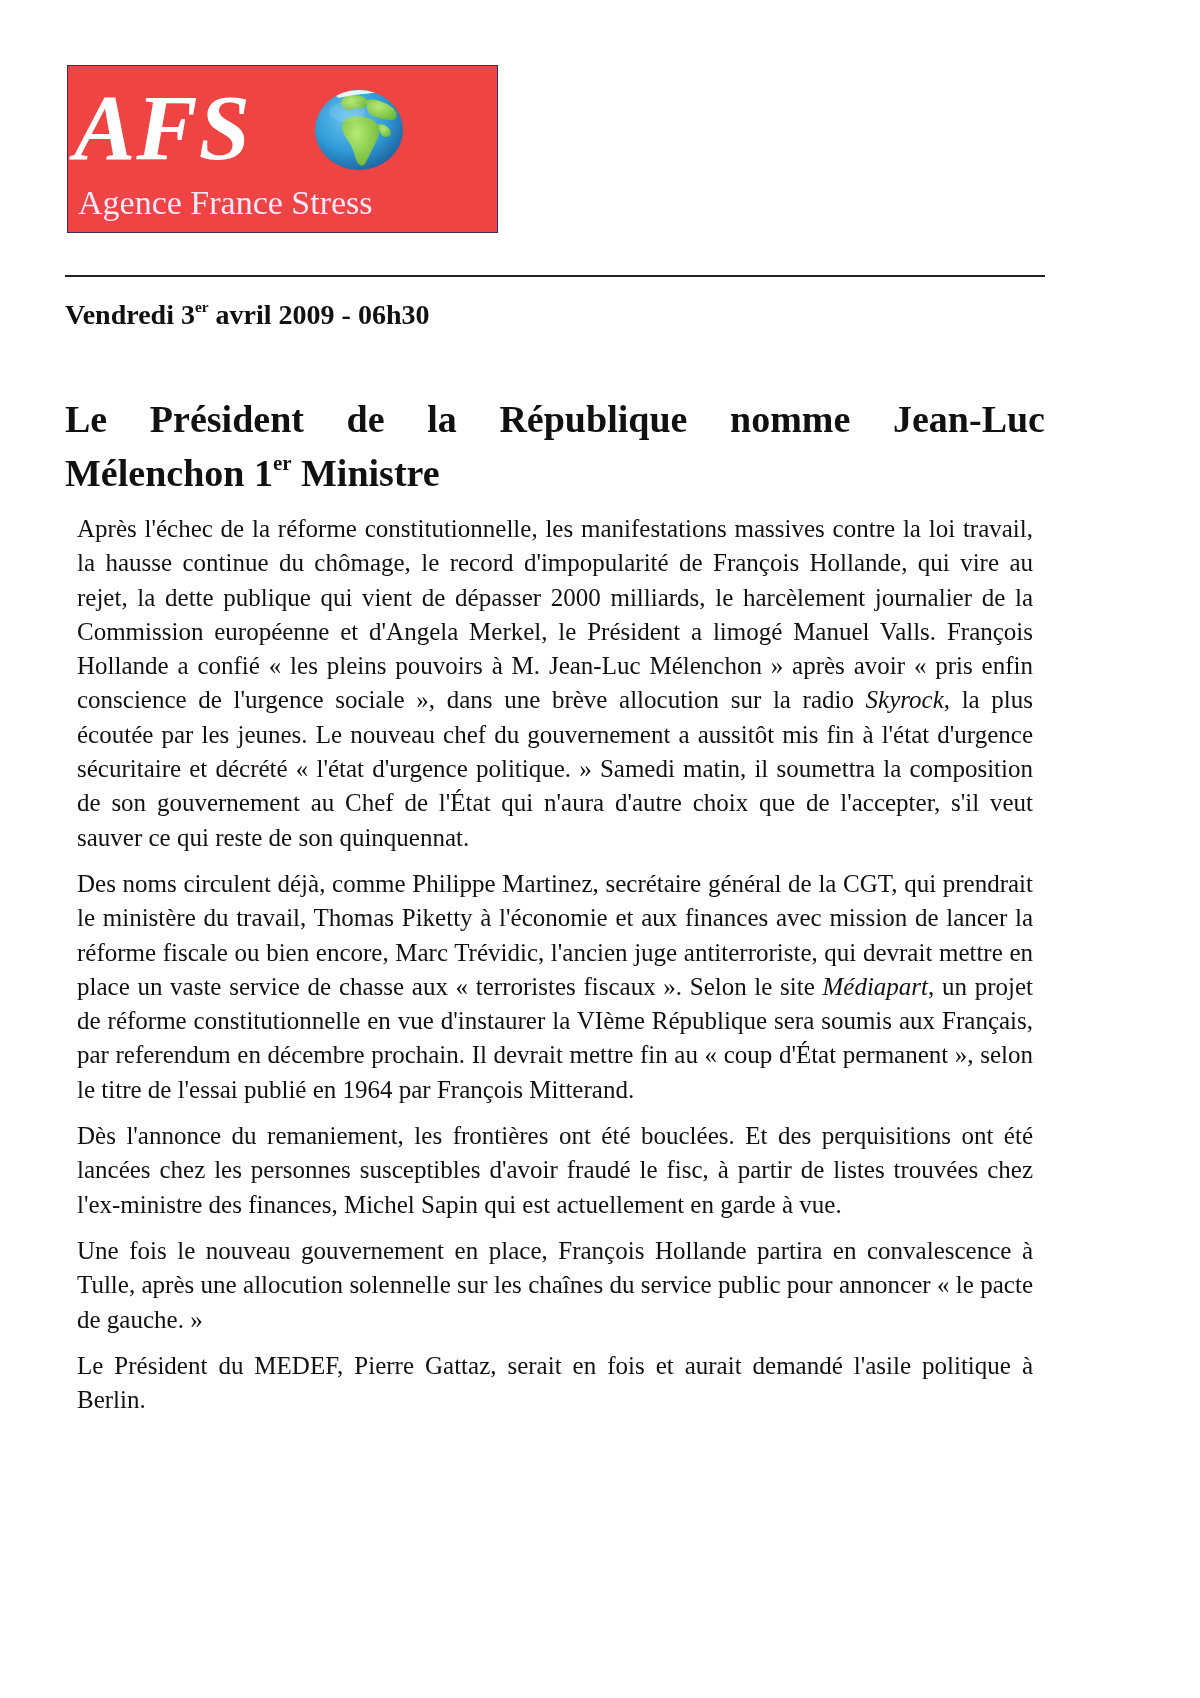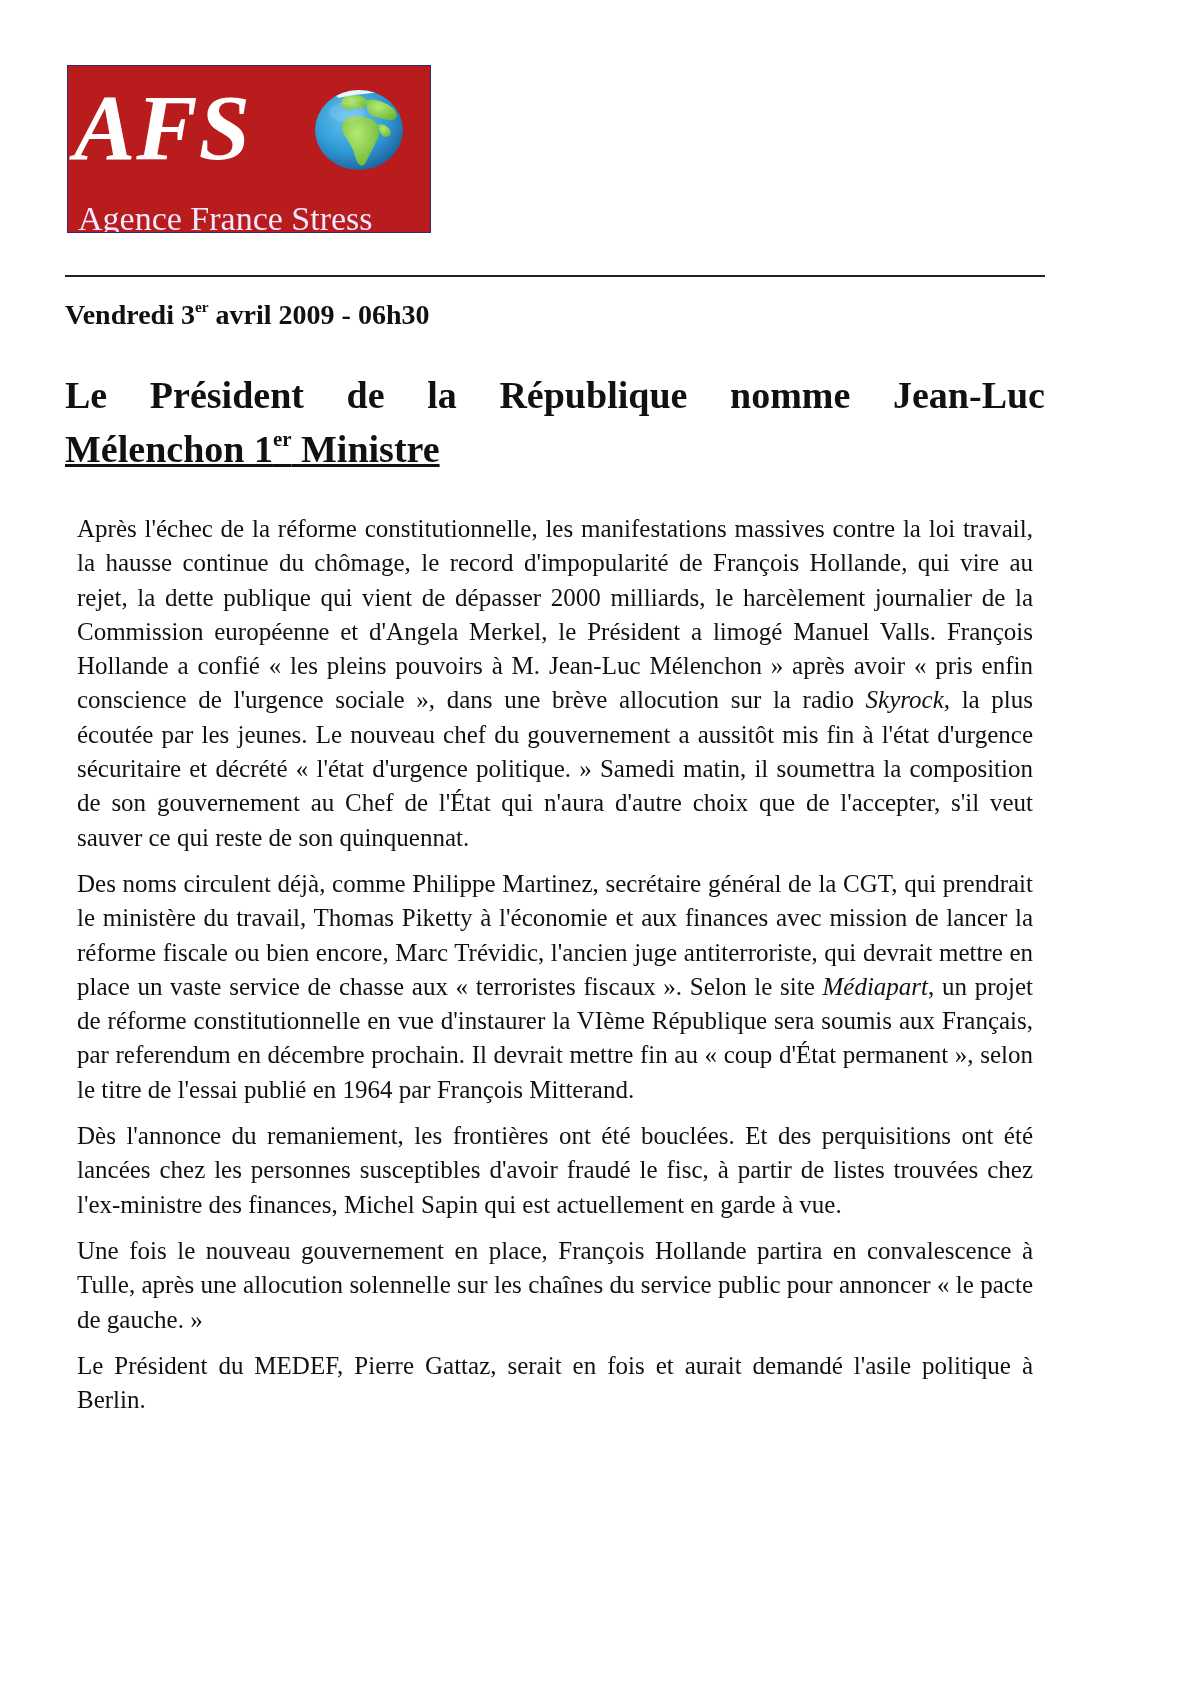--- a/index.html
+++ b/index.html
@@ -19,23 +19,23 @@
       position: absolute;
       left: 0; top: 0;
       width: 1200px;
       height: 1698px;
     }
     
     .logo {
       position: absolute;
       left: 67px;
       top: 65px;
-      width: 364px;
+      width: 431px;
       height: 168px;
-      background: #b91c1c;
+      background: #ef4444;
       border: 1px solid #3a2a6a;
       box-sizing: border-box;
       overflow: hidden;
     }
     .logo-acronym {
       position: absolute;
       left: 6px;
       top: 14px;
       font-family: "Liberation Serif", "DejaVu Serif", serif;
       font-weight: bold;
@@ -50,21 +50,21 @@
     .logo-globe {
       position: absolute;
       left: 245px;
       top: 22px;
       width: 92px;
       height: 84px;
     }
     .logo-tagline {
       position: absolute;
       left: 10px;
-      top: 136px;
+      top: 120px;
       font-family: "Liberation Serif", "DejaVu Serif", serif;
       font-size: 34px;
       line-height: 1;
       color: #f2e8ff;
       white-space: nowrap;
     }
     .rule {
       position: absolute;
       left: 65px;
       top: 275px;
@@ -96,24 +96,24 @@
       font-size: 38px;
       line-height: 54px;
       text-align: justify;
       text-align-last: left;
       color: #111;
     }
     .title-line1 {
       display: block;
       text-align: justify;
       text-align-last: justify;
+      margin-top: 24px;
     }
     .title-line2 {
       display: block;
-      text-decoration: underline;
     }
     .body {
       position: absolute;
       left: 65px;
       top: 500px;
       width: 980px;
       font-size: 25px;
       line-height: 34.3px;
       color: #111;
     }

